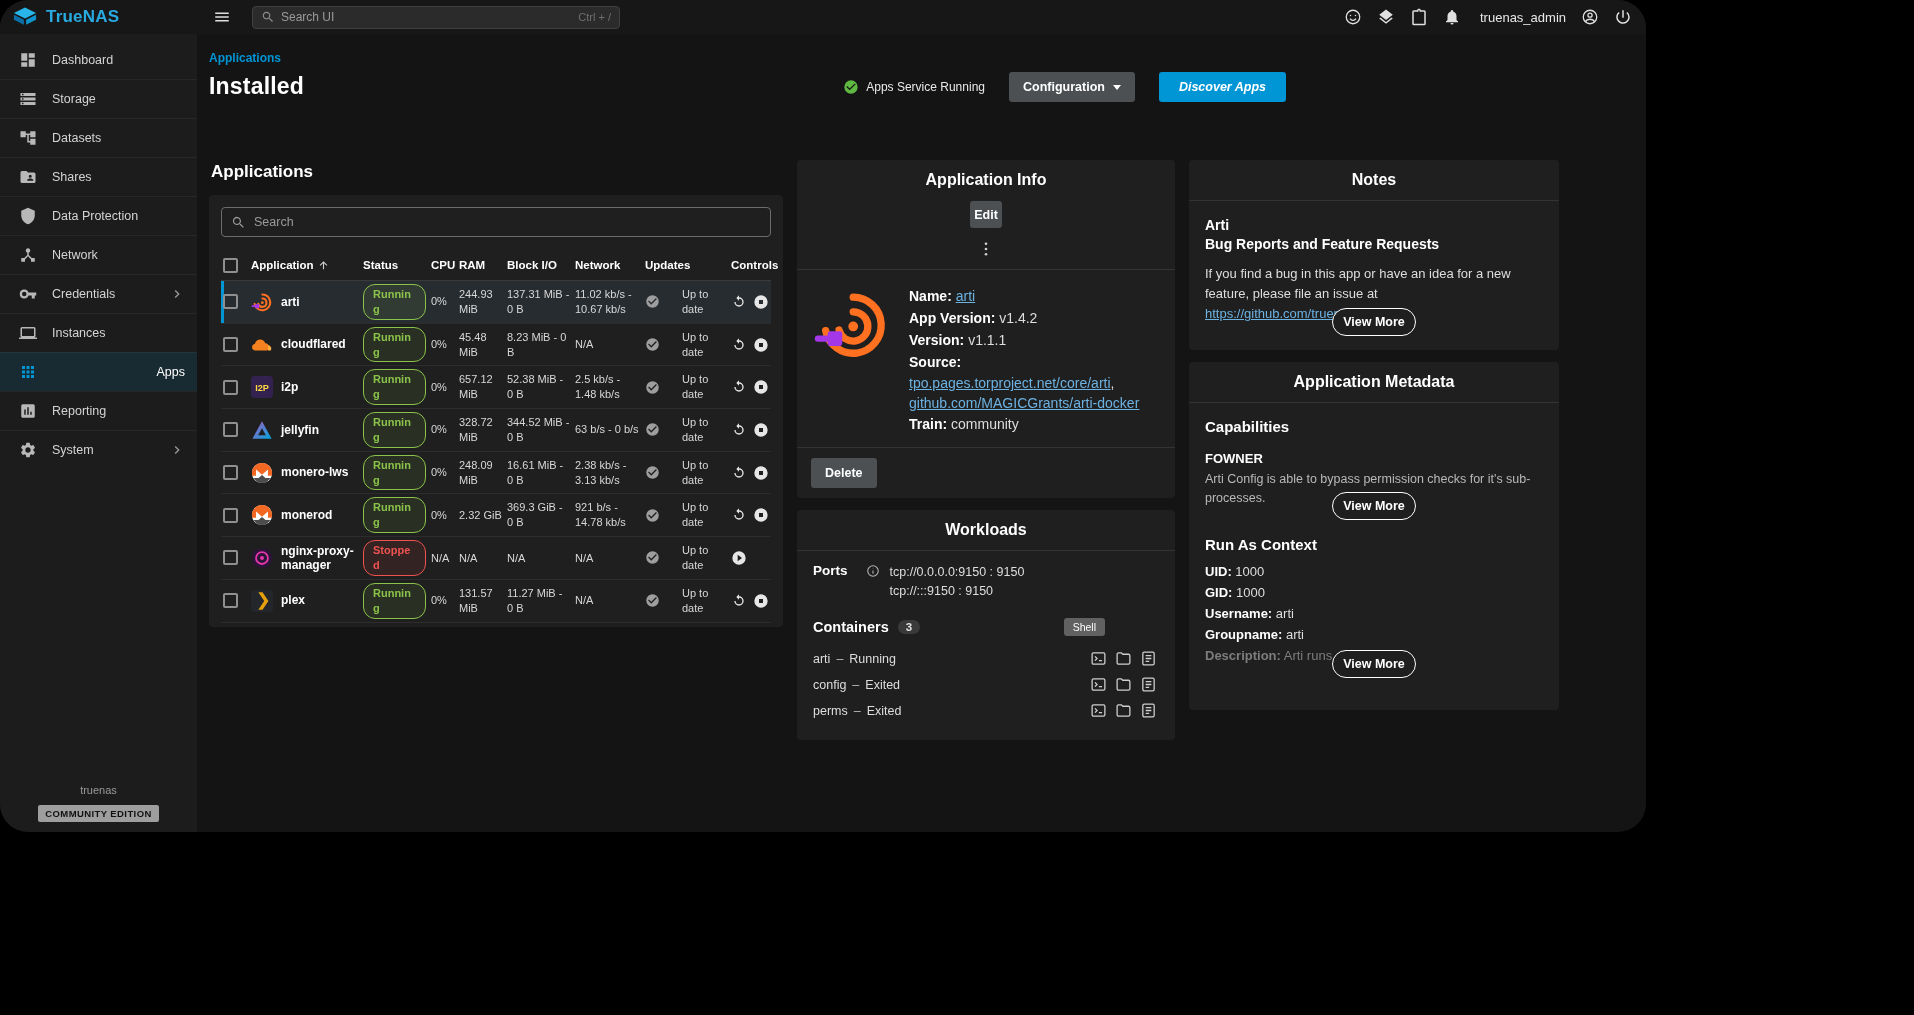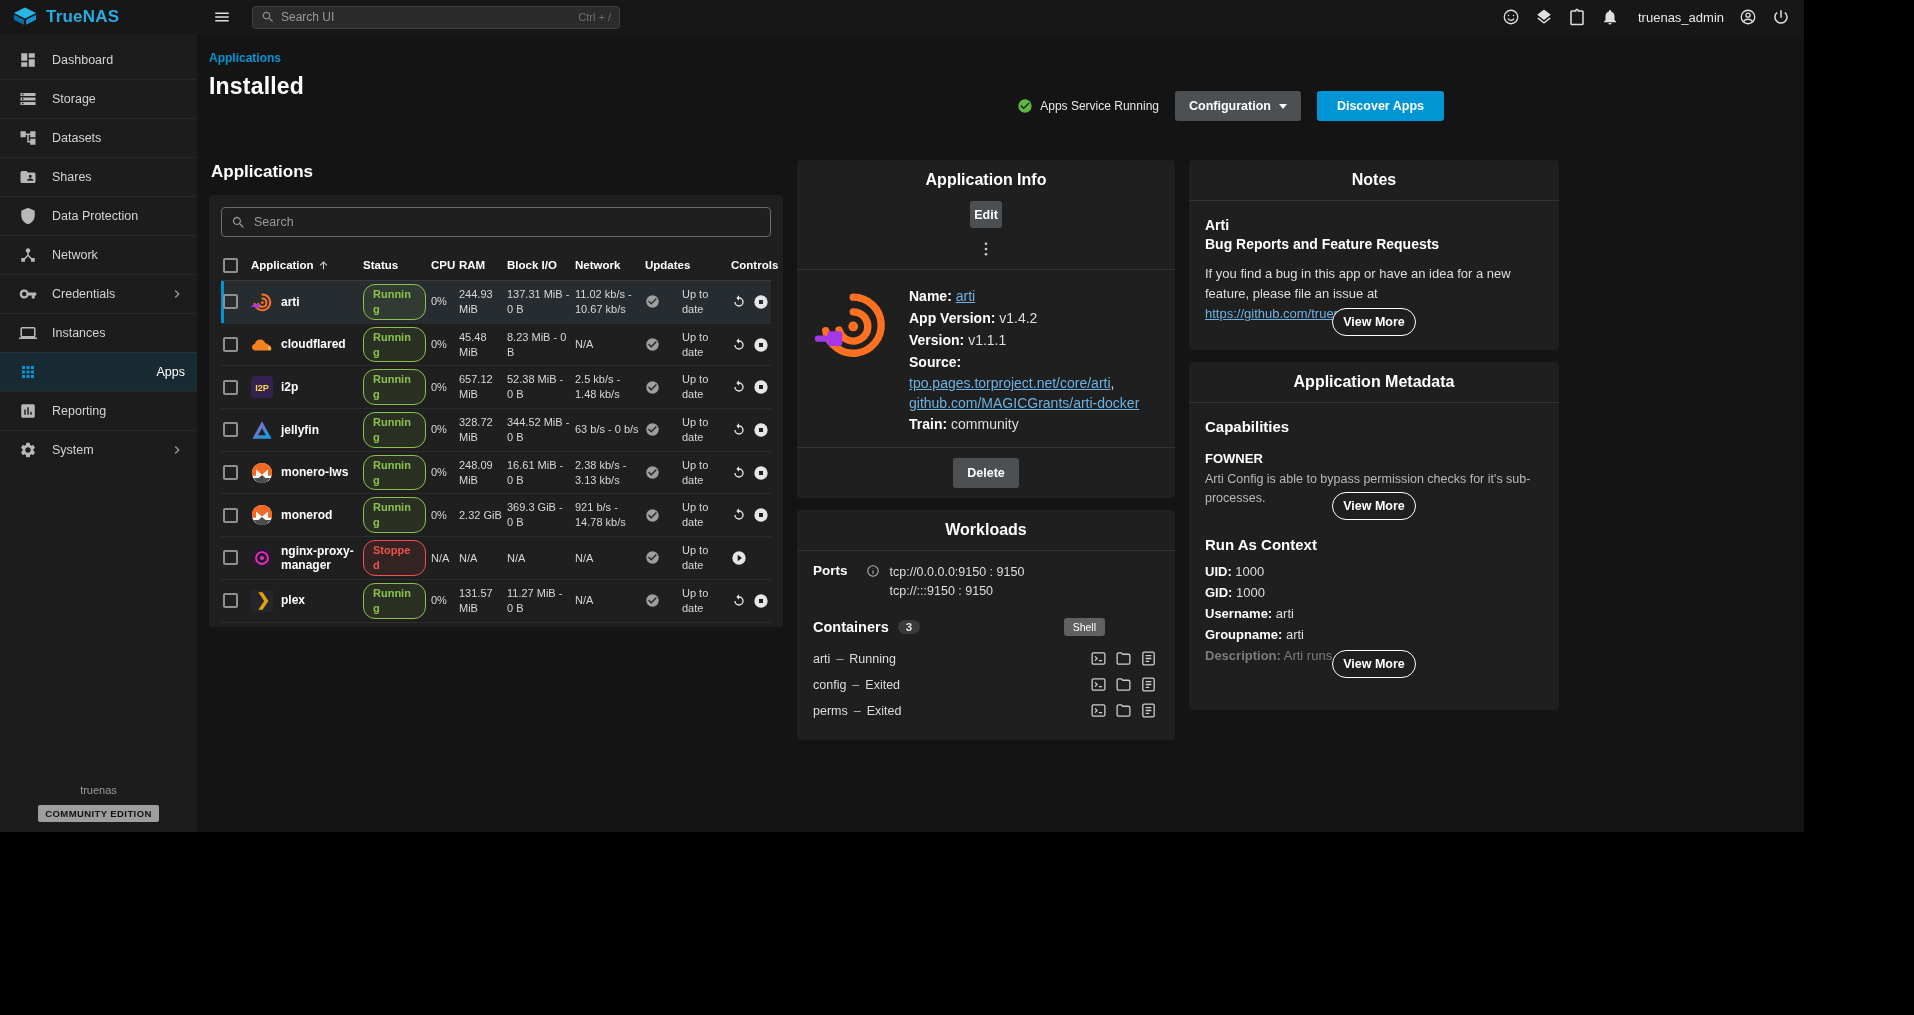--- a/index.html
+++ b/index.html
@@ -2,21 +2,21 @@
 <html style="--accent: #0095d5; --link: #6cb2e2; --running: #8bc34a; --stopped: #ef5350; --bg: #141414; --card: #1f1f1f; --sidebar: #1c1c1c; --topbar: #171717; --text: #e8e8e8;"><head>
 <meta charset="utf-8">
 <style>
   * { box-sizing: border-box; margin: 0; padding: 0; }
   html,body { background:#000; }
   body {
     width:1914px; height:1015px; position:relative;
     font-family:"Liberation Sans","DejaVu Sans",sans-serif;
     color:var(--text,#e8e8e8); overflow:hidden;
   }
-  .app { position:absolute; top:0; left:0; width:1804px; height:832px; background:var(--bg,#141414); overflow:hidden; }
+  .app { position:absolute; top:0; left:0; width:1646px; height:832px; background:var(--bg,#141414); overflow:hidden;border-radius:28px; }
 
   
   [data-icon]{ display:inline-flex; align-items:center; justify-content:center; flex:none; }
   [data-icon] svg{ width:100%; height:100%; display:block; }
   button{ font-family:inherit; background:none; border:none; color:inherit; cursor:pointer; }
   a{ cursor:pointer; }
   input{ font-family:inherit; background:transparent; border:none; outline:none; color:#e8e8e8; }
 
   
   .topbar{ position:absolute; top:0; left:0; right:0; height:34px; background:var(--topbar,#171717); display:flex; align-items:center; }
@@ -44,26 +44,26 @@
   .nav-item.active .nav-icon{ color:var(--accent,#0095d5); }
   .sidebar-footer{ position:absolute; bottom:10px; left:0; right:0; text-align:center; }
   .hostname{ font-size:11px; color:#9a9a9a; margin-bottom:7px; }
   .edition-badge{ display:inline-block; font-size:9.5px; font-weight:bold; letter-spacing:.4px; color:#111; background:#9e9e9e; padding:3px 7px; border-radius:2px; }
 
   
   .main{ position:absolute; left:197px; top:34px; right:346px; height:798px; background:var(--bg,#141414); }
   .page-header{ position:relative; height:118px; padding:14px 14px 0 12px; }
   .breadcrumb{ font-size:12px; font-weight:600; color:var(--accent,#0095d5); text-decoration:none; }
   .page-title{ margin-top:7px; font-size:23px; font-weight:bold; color:#fff; letter-spacing:.2px; }
-  .header-actions{ position:absolute; right:14px; top:38px; display:flex; align-items:center; gap:16px;margin-top:19px; }
+  .header-actions{ position:absolute; right:14px; top:38px; display:flex; align-items:center; gap:24px; }
   .svc{ display:flex; align-items:center; gap:7px; font-size:12px; color:#e8e8e8; }
   .svc-icon{ width:16px; height:16px; color:#5fb842; }
   .btn{ height:30px; padding:0 14px; border-radius:3px; font-size:12.5px; font-weight:bold; color:#fff; display:inline-flex; align-items:center; gap:8px; }
   .btn-gray{ background:#4c5053; }
-  .btn-primary{ background:var(--accent,#0095d5); padding:0 20px; }
+  .btn-primary{ background:var(--accent,#0095d5); padding:0 20px;font-style:italic; }
   .btn.sm{ height:27px; padding:0 4px; }
   .caret{ width:0; height:0; border-left:4.5px solid transparent; border-right:4.5px solid transparent; border-top:5px solid #fff; display:inline-block; }
 
   .columns{ display:flex; gap:14px; padding:8px 14px 0 12px; align-items:flex-start; }
   .col-left{ width:574px; flex:none; }
   .col-mid{ width:378px; flex:none; }
   .col-right{ width:370px; flex:none; }
   .col-left h2{ font-size:17px; font-weight:bold; color:#fff; margin:2px 0 13px 2px; }
 
   .card{ background:var(--card,#1f1f1f); border-radius:4px; }
@@ -98,21 +98,21 @@
 
   
   .info-body{ display:flex; padding:15px 16px 12px; }
   .big-icon{ width:78px; height:78px; margin-right:18px; }
   .info-fields{ flex:1; font-size:14px; }
   .f{ line-height:22px; color:#dedede; }
   .f b{ color:#fff; }
   .link{ color:var(--link,#6cb2e2); text-decoration:underline; }
   .sources{ line-height:20px; }
   .sep{ color:#dedede; }
-  .card-footer{ border-top:1px solid #333; display:flex; justify-content:center; padding:10px 14px; }
+  .card-footer{ border-top:1px solid #333; display:flex; justify-content:flex-start; padding:10px 14px; }
 
   
   .wl-body{ padding:12px 16px 16px; }
   .ports-row{ display:flex; gap:10px; }
   .ports-label{ display:flex; align-items:center; gap:18px; font-size:13.5px; font-weight:bold; color:#fff; align-self:flex-start; }
   .info-ic{ width:14px; height:14px; color:#b5b5b5; }
   .ports-vals{ font-size:12.5px; color:#dedede; line-height:19px; }
   .containers-head{ display:flex; align-items:center; gap:9px; margin-top:17px; }
   .containers-title{ font-size:14.5px; font-weight:bold; color:#fff; }
   .count-chip{ background:#3a3a3a; color:#e0e0e0; font-size:11.5px; font-weight:bold; padding:1px 8px; border-radius:10px; }

